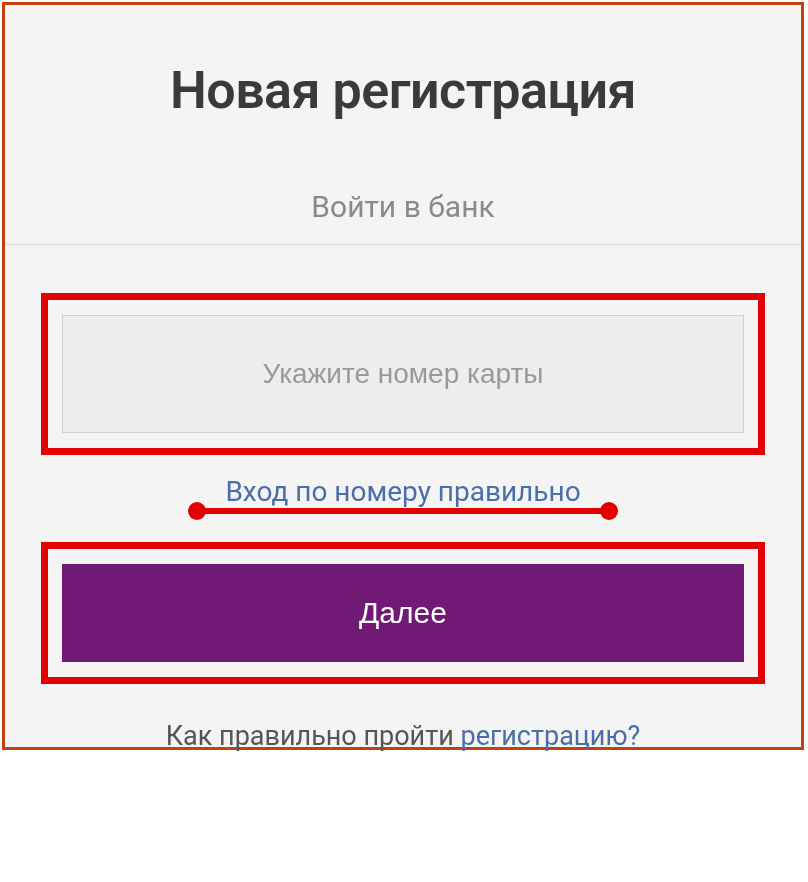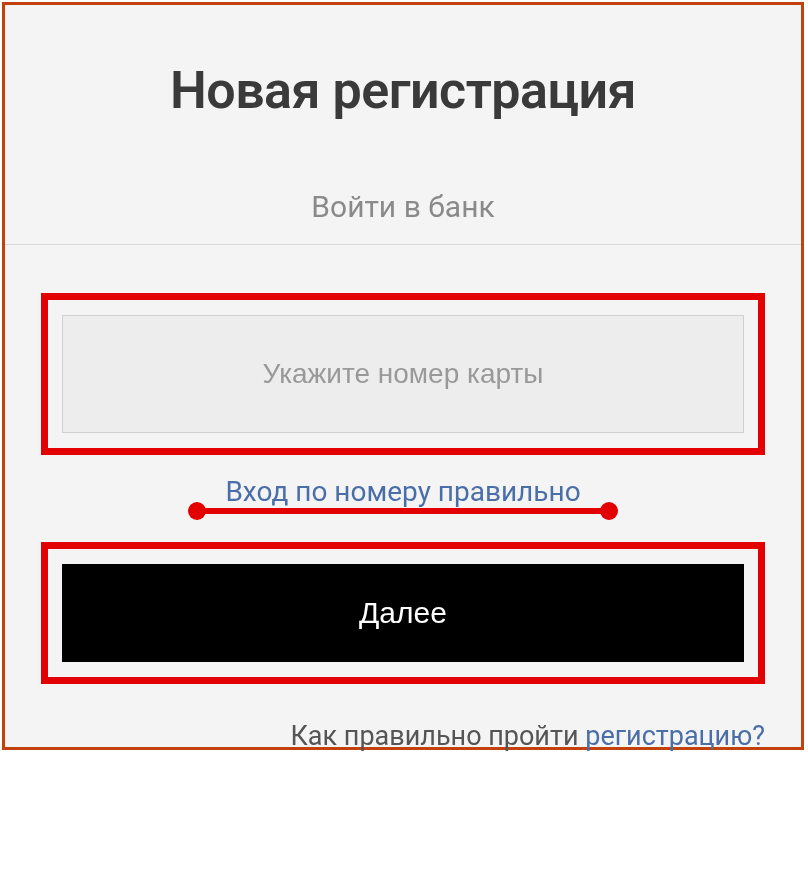--- a/index.html
+++ b/index.html
@@ -115,29 +115,29 @@
       top: -2px;
     }
     .underline-dot.left {
       left: 0;
     }
     .underline-dot.right {
       right: 0;
     }
     .next-button {
       width: 100%;
-      background: #000000;
+      background: #701a75;
       border: none;
       color: #fff;
       font-size: 30px;
       padding: 32px 20px;
       cursor: pointer;
     }
     .help-row {
-      text-align: right;
+      text-align: center;
       margin-top: 36px;
       font-size: 27px;
       color: #555;
     }
     .help-link {
       color: #4a6ea8;
       cursor: pointer;
     }
   </style>
 </head>

